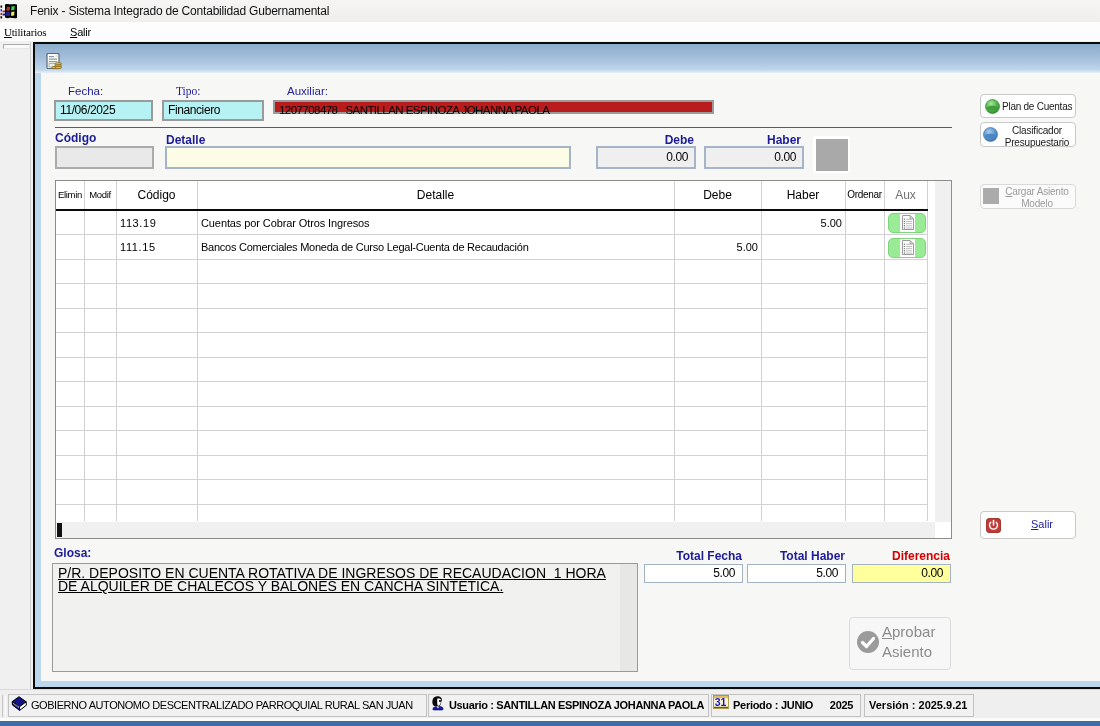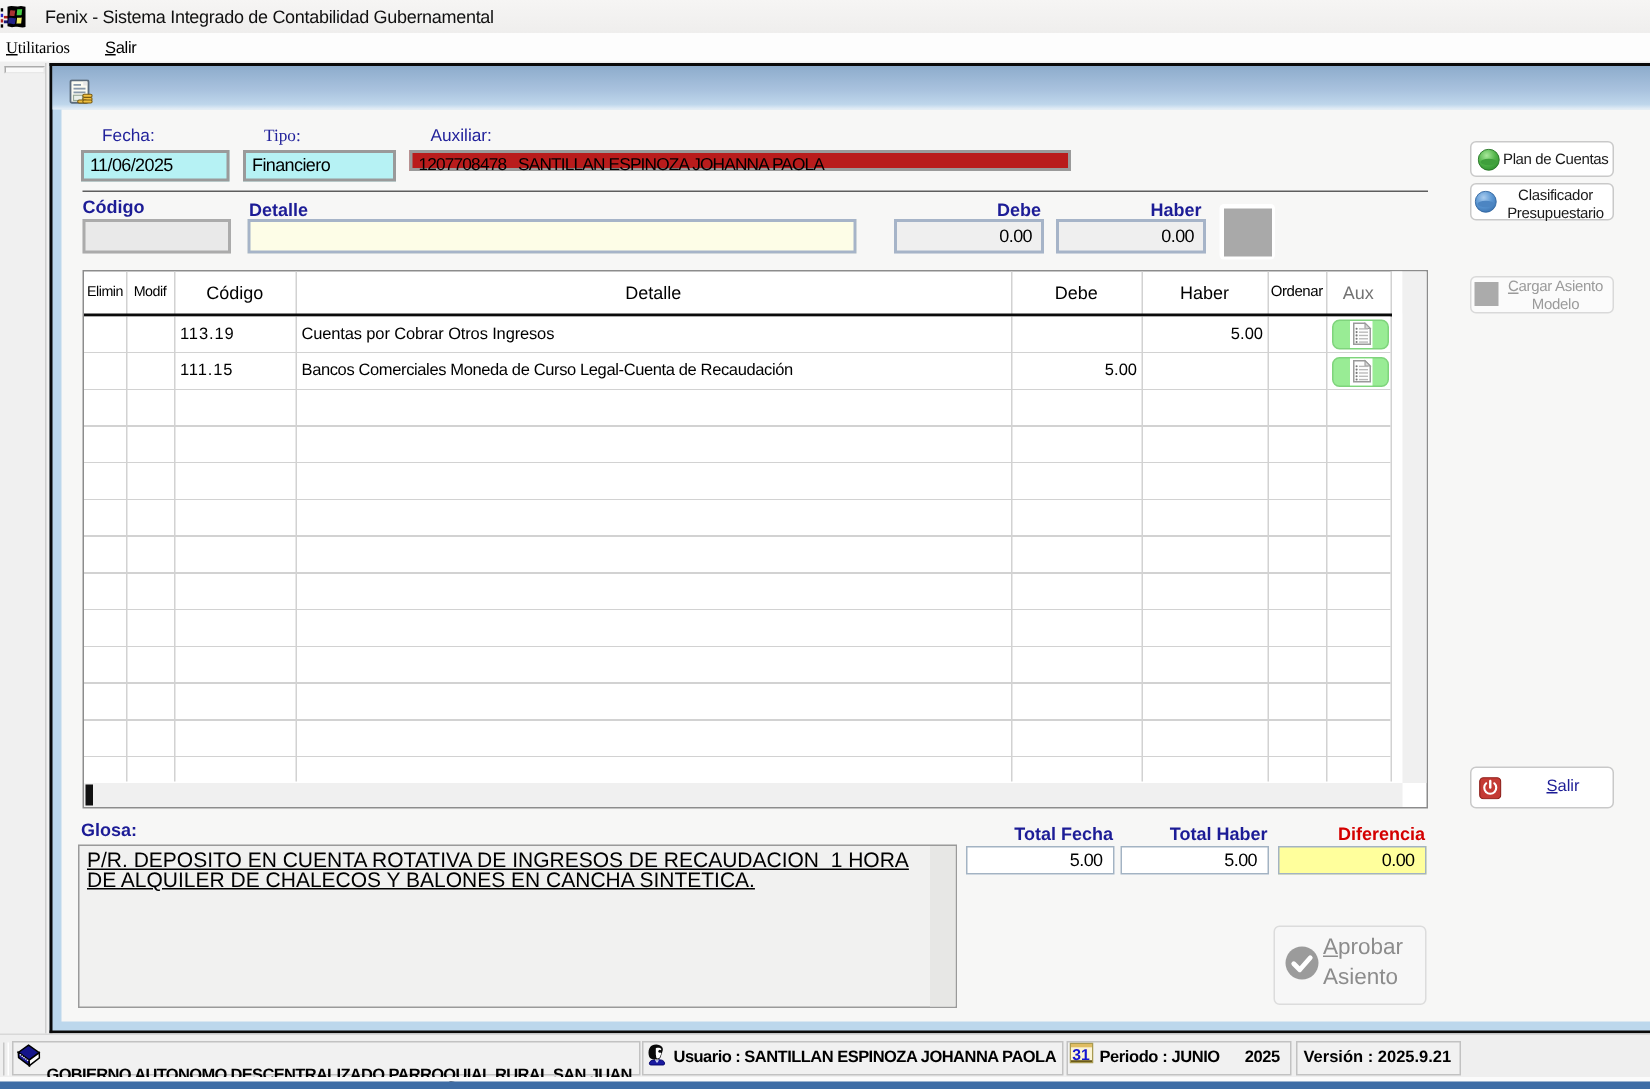--- a/index.html
+++ b/index.html
@@ -230,21 +230,21 @@
   <path d="M1.2,5.6 L8.4,10.8 L8.6,14.4 L1.4,9 Z" fill="#1A1A96" stroke="#000" stroke-width="1"></path>
   <path d="M8.6,14.4 L15.3,9.3 L15.2,5.8 L8.4,10.8 Z" fill="#FDFDFD" stroke="#000" stroke-width="1"></path>
   <g fill="#EEE">
       <circle cx="2.6" cy="7.2" r="0.55"></circle>
       <circle cx="3.8" cy="8.2" r="0.55"></circle>
       <circle cx="5" cy="9.1" r="0.55"></circle>
       <circle cx="6.2" cy="10" r="0.55"></circle>
       <circle cx="7.4" cy="10.9" r="0.55"></circle>
     </g>
 </svg>
-<div class="abs" style="left:31px;top:699px;font-size:11px;letter-spacing:-0.45px;font-weight:bold;color:#000;white-space:nowrap;margin-top:12px;">GOBIERNO AUTONOMO DESCENTRALIZADO PARROQUIAL RURAL SAN JUAN</div>
+<div class="abs" style="left:31px;top:699px;font-size:11px;letter-spacing:-0.45px;font-weight:normal;color:#000;white-space:nowrap;">GOBIERNO AUTONOMO DESCENTRALIZADO PARROQUIAL RURAL SAN JUAN</div>
 
 <div class="abs" style="left:428px;top:694px;width:281px;height:23px;border:1px solid #C2C2C2;background:#F1F1F1;box-sizing:border-box;"></div>
 <svg class="abs" style="left:431px;top:696px;" width="14" height="15" viewBox="0 0 14 15">
   <path d="M2.5,14 C1.5,13.5 1.8,12 3,11.2 C4.2,10.4 9.5,10.2 10.8,11 C12.2,11.8 12.5,13.4 11.5,14 Z" fill="#1A1AA0" stroke="#00006A" stroke-width="0.6"></path>
   <path d="M5.8,11 L7,12.6 L8.4,10.8 Z" fill="#CDD6F5"></path>
   <path d="M5.6,8.2 L5.8,11 L7.8,10.9 L7.8,8.6 Z" fill="#FFF"></path>
   <path d="M1.8,8.5 C0.8,6 1.4,2.2 3.6,1 C6,-0.2 9.2,0.3 10.4,2 C11.2,3.2 10.9,4.2 10.6,5 L9.4,8.9 C8.6,10.4 7.2,10.6 6.2,10.2 C4.6,10.6 2.6,10.2 1.8,8.5 Z" fill="#0A0A0A"></path>
   <path d="M6.2,2.8 C7.6,2.2 9.3,2.6 9.9,3.4 L9.2,5.2 L9.9,6.2 L9.1,8.3 C8.6,9.6 7.4,9.9 6.6,9.4 L6.2,7 Z" fill="#FFF"></path>
   <circle cx="8.9" cy="4.9" r="1" fill="#0A0A0A"></circle>
 </svg>

